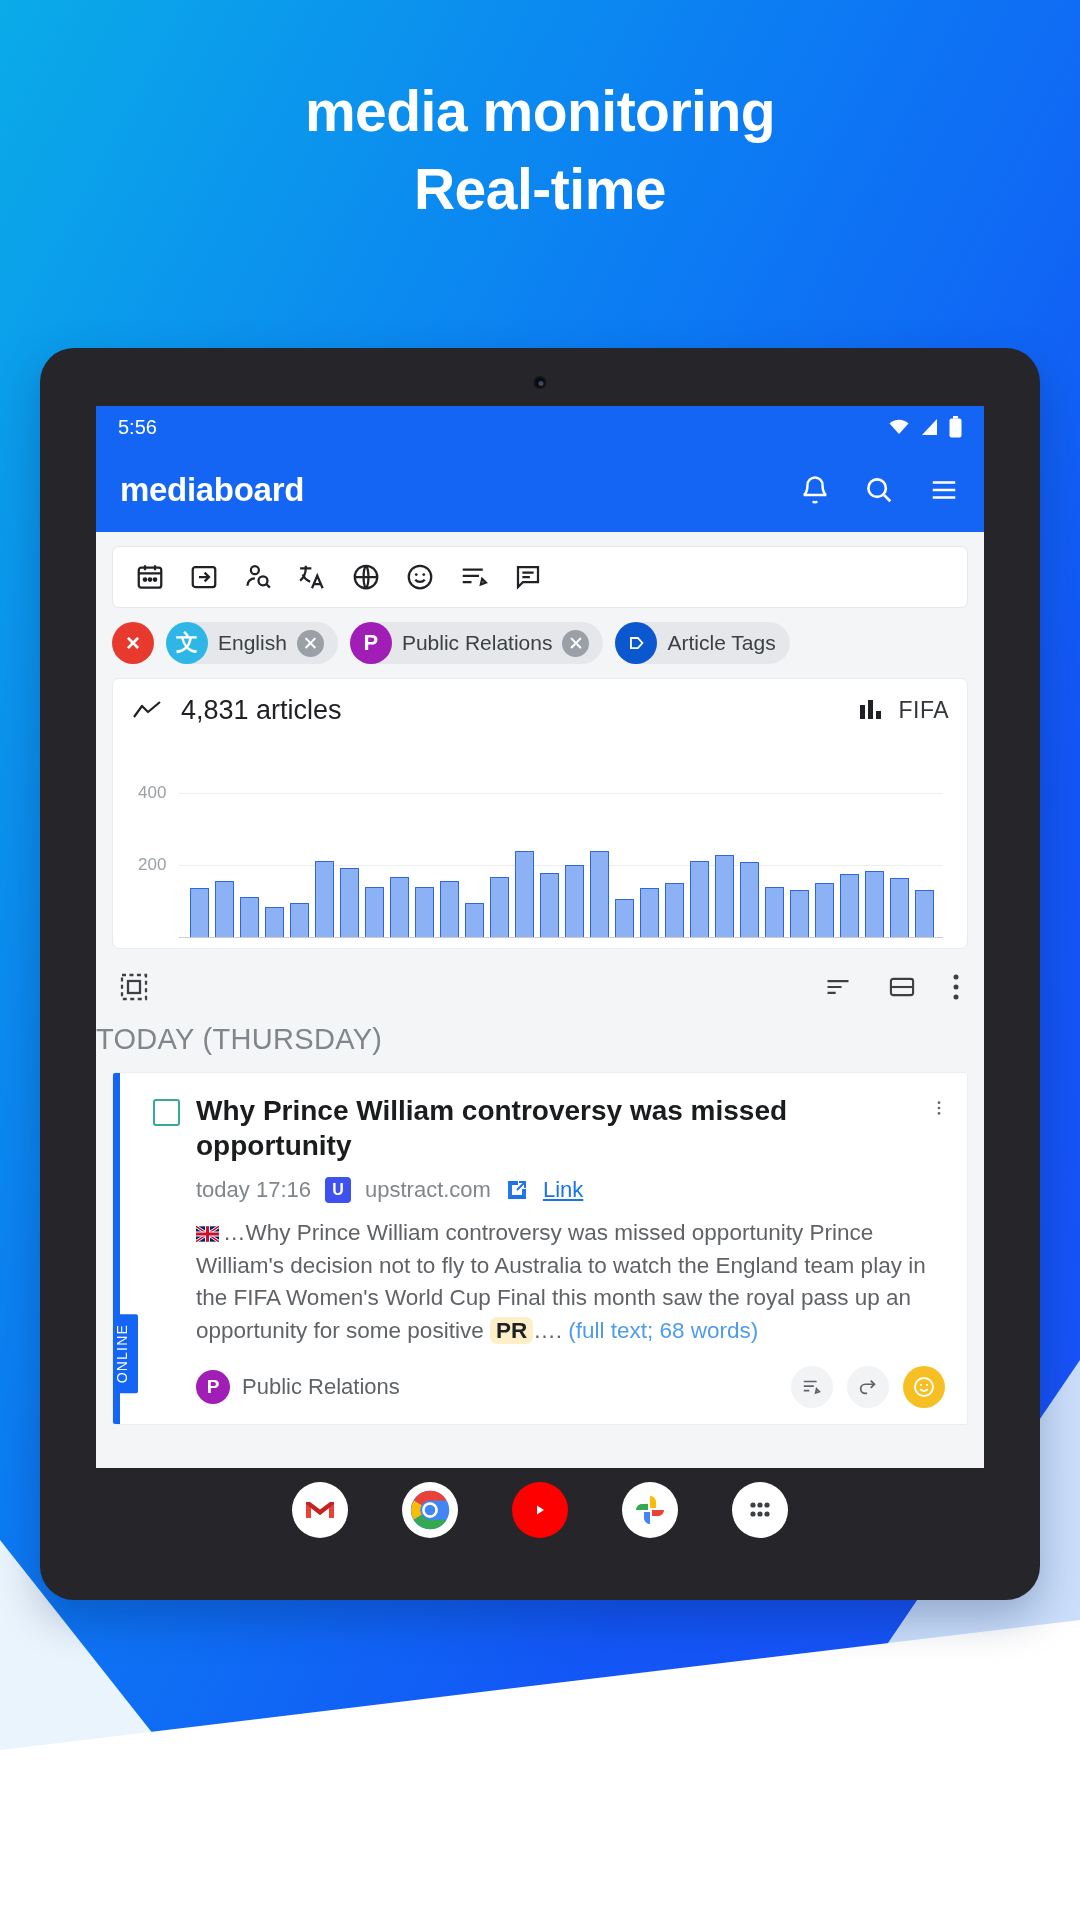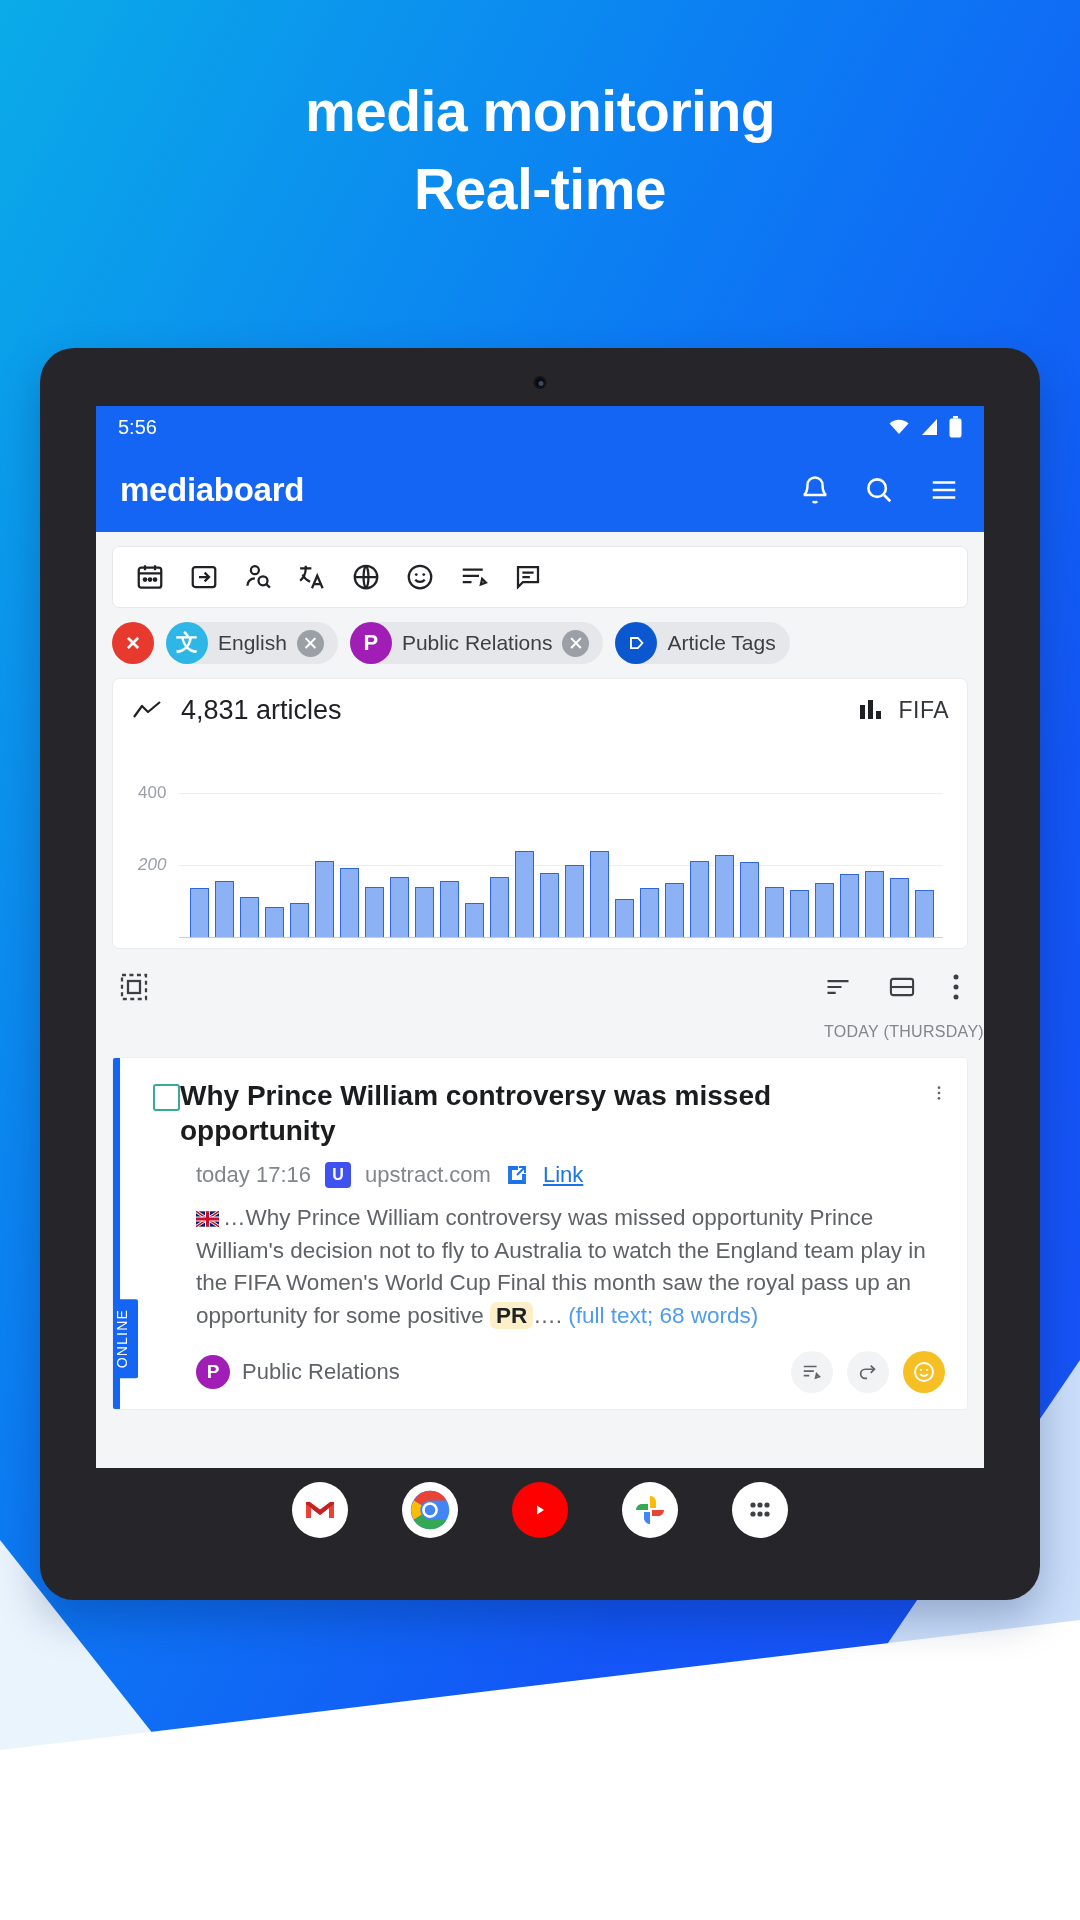--- a/index.html
+++ b/index.html
@@ -137,38 +137,38 @@
   .xlabels { position:relative; height: 38px; margin-left: 48px; margin-right: 6px; }
   .xlabel { position:absolute; font-size:19px; color:#80868b; transform: translateX(-50%); top: 12px; }
   .xtick { position:absolute; top:0; width:1px; height:9px; background:#c9cdd3; }
 
   
   .listbar {
     display:flex; align-items:center; justify-content:space-between;
     padding: 22px 22px 6px 22px;
   }
   .listbar-right { display:flex; align-items:center; gap: 32px; }
-  .daylabel { text-align:right; color:#80868b; font-size: 16px; padding: 14px 0 16px 0; letter-spacing:.3px; }
+  .daylabel { text-align:left; color:#80868b; font-size: 29px; padding: 14px 0 16px 0; letter-spacing:.3px; }
 
   
   .card {
     position: relative; background:#fff; margin: 0 16px 14px 16px;
     border-radius: 3px; border:1px solid #eceef1;
     padding: 20px 22px 16px 40px; overflow: hidden;
   }
   .leftbar {
     position:absolute; left:0; top:0; bottom:0; width: 7px; background:#1565f5;
   }
   .online-tag {
     position:absolute; left: 1px; bottom: 30px; width: 24px;
     background:#1565f5; color:#fff; font-size: 14px; letter-spacing:1.2px;
     writing-mode: vertical-rl; transform: rotate(180deg);
     text-align:center; padding: 10px 0; border-radius: 2px;
   }
-  .card-top { display:flex; align-items:flex-start; }
+  .card-top { display:flex; align-items:flex-start; gap: 16px; }
   .checkbox {
     width: 27px; height: 27px; border: 2px solid #37a994; border-radius: 3px;
     flex: 0 0 auto; margin-top: 6px;
   }
   .card-title { font-size: 28px; font-weight: bold; color:#1b1c1e; line-height:1.25; flex:1; }
   .kebab { color:#5f6368; font-size: 28px; line-height: .7; letter-spacing: 0; padding: 0 4px; flex:0 0 auto; }
   .meta {
     display:flex; align-items:center; gap: 14px; margin: 14px 0 0 43px;
     font-size: 22px; color:#80868b;
   }
@@ -338,21 +338,21 @@
             <rect x="18" y="12" width="5" height="8" fill="#202124"></rect>
           </svg>
           <span>FIFA</span>
         </div>
       </div>
 
       <div class="plot">
         <div class="gridline" id="grid400" style="top: 44.5455px;"></div>
         <div class="gridlabel" id="lab400" style="top: 44.5455px;">400</div>
         <div class="gridline" id="grid200" style="top: 117.273px;"></div>
-        <div class="gridlabel" id="lab200" style="top: 117.273px; font-style: italic;">200</div>
+        <div class="gridlabel" id="lab200" style="top: 117.273px;">200</div>
         <div class="bars" id="bars">
             <div class="bar" style="height: 50.1818px; background: rgb(140, 178, 245); border-color: rgb(48, 102, 219);"></div>
             <div class="bar" style="height: 57.4545px; background: rgb(140, 178, 245); border-color: rgb(48, 102, 219);"></div>
             <div class="bar" style="height: 40.7273px; background: rgb(140, 178, 245); border-color: rgb(48, 102, 219);"></div>
             <div class="bar" style="height: 31.2727px; background: rgb(140, 178, 245); border-color: rgb(48, 102, 219);"></div>
             <div class="bar" style="height: 34.9091px; background: rgb(140, 178, 245); border-color: rgb(48, 102, 219);"></div>
             <div class="bar" style="height: 77.0909px; background: rgb(140, 178, 245); border-color: rgb(48, 102, 219);"></div>
             <div class="bar" style="height: 69.8182px; background: rgb(140, 178, 245); border-color: rgb(48, 102, 219);"></div>
             <div class="bar" style="height: 50.9091px; background: rgb(140, 178, 245); border-color: rgb(48, 102, 219);"></div>
             <div class="bar" style="height: 61.0909px; background: rgb(140, 178, 245); border-color: rgb(48, 102, 219);"></div>

